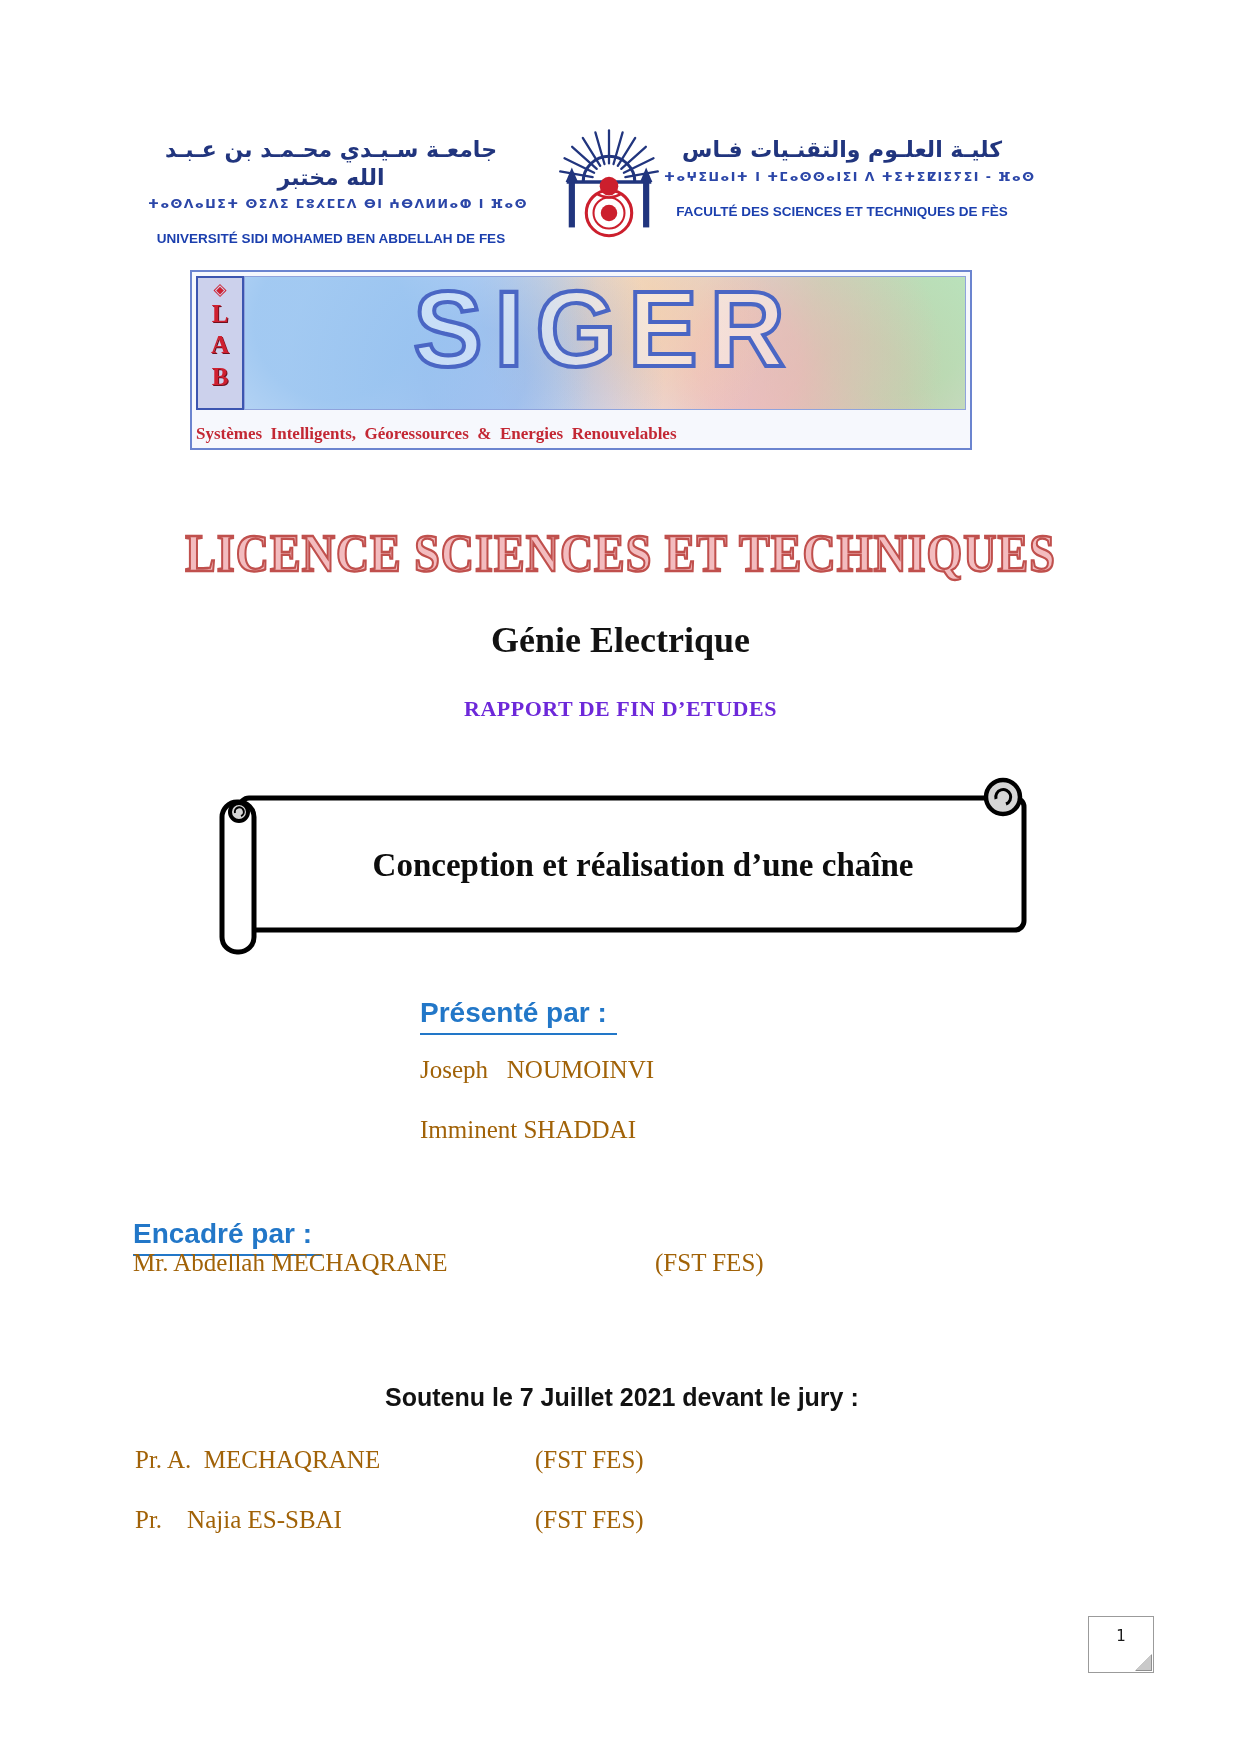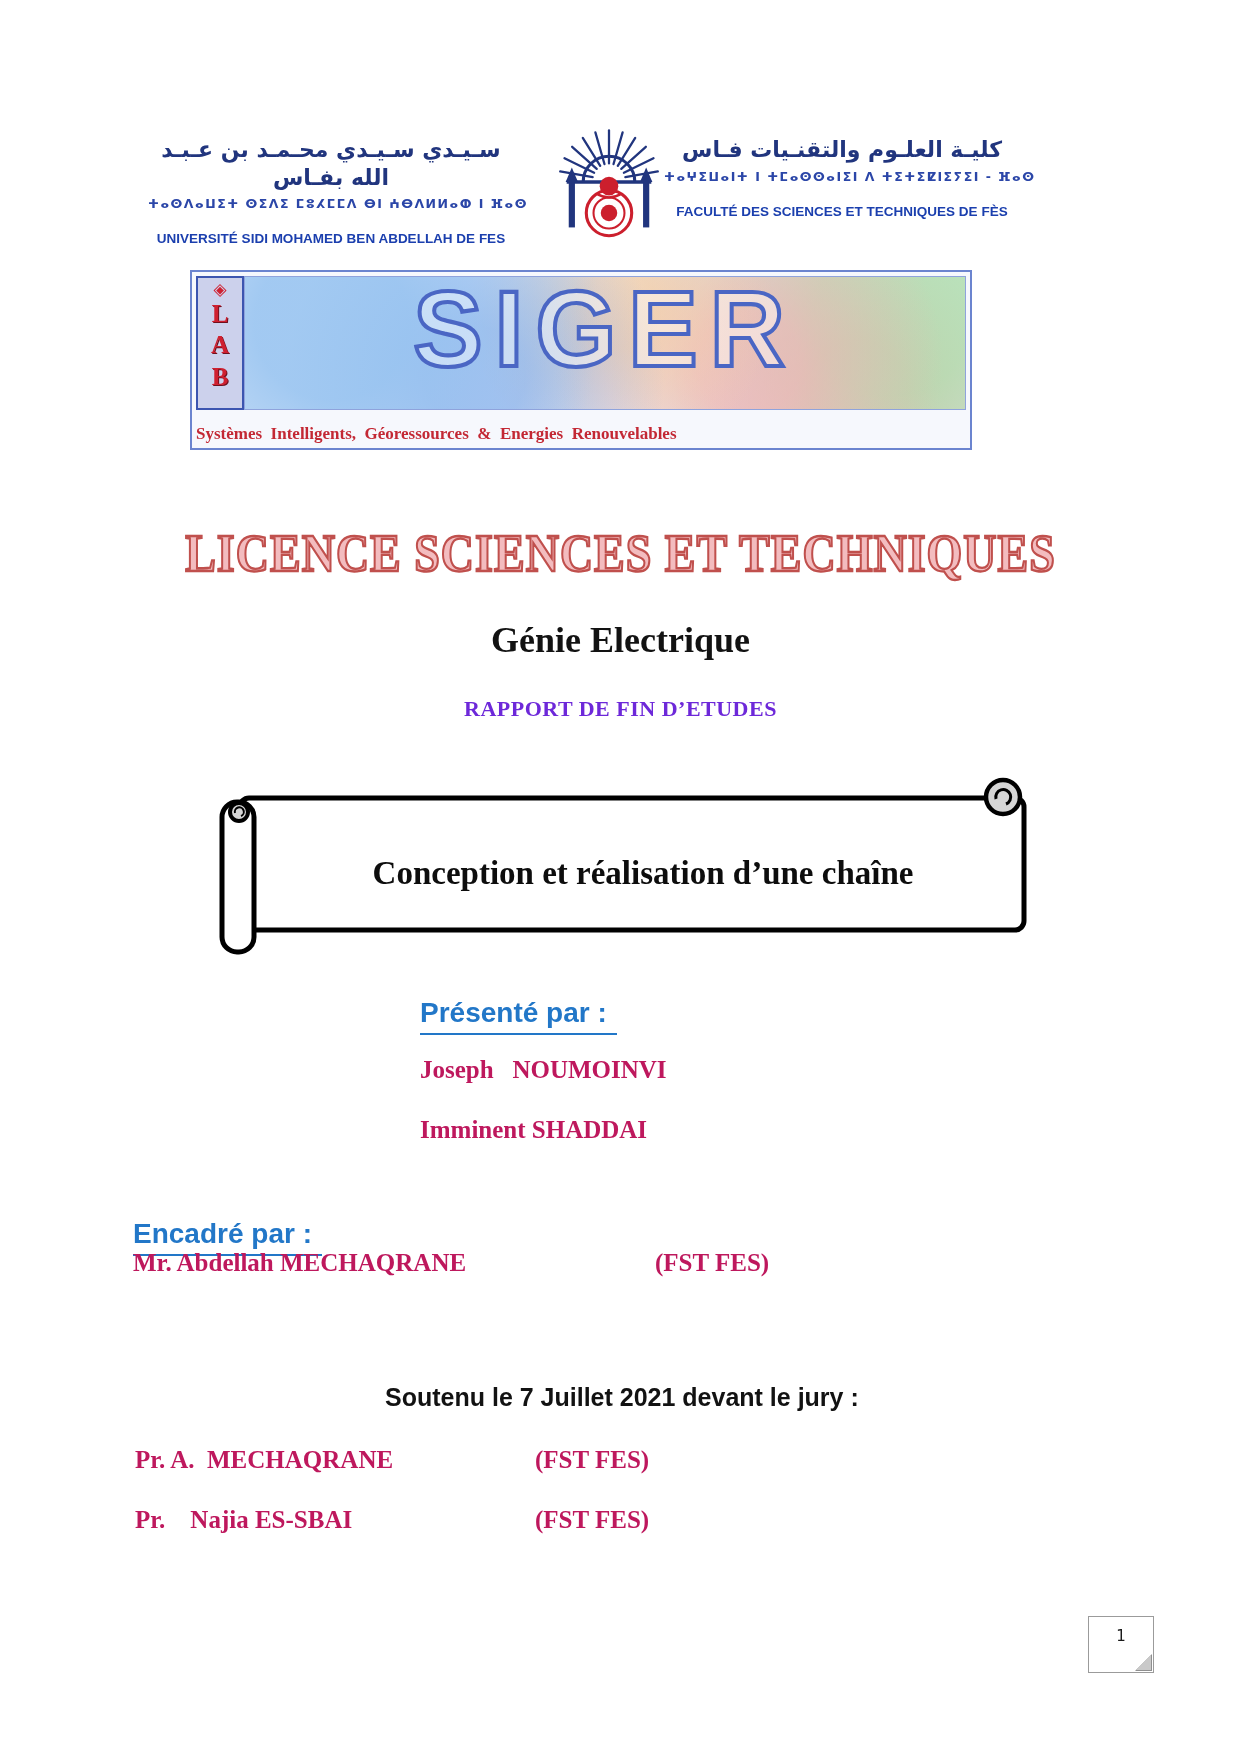--- a/index.html
+++ b/index.html
@@ -52,29 +52,29 @@
            font-weight:bold;font-size:46px;letter-spacing:1px;color:#f3bcbf;
            -webkit-text-stroke:2px #c0504d;transform:scaleY(1.15);}
   .specialty{position:absolute;left:0;top:619px;width:100%;text-align:center;
              font-weight:bold;font-size:36px;color:#121212;}
   .report{position:absolute;left:0;top:696px;width:100%;text-align:center;
           font-weight:bold;font-size:22px;letter-spacing:.5px;color:#6d28d9;}
 
   
   .scroll{position:absolute;left:212px;top:770px;width:830px;height:200px;}
   .scroll svg{position:absolute;left:0;top:0;}
-  .scroll-text{position:absolute;left:52px;top:32px;width:758px;height:142px;
+  .scroll-text{position:absolute;left:52px;top:24px;width:758px;height:142px;
                display:flex;flex-direction:column;align-items:center;justify-content:center;
                gap:14px;font-weight:bold;font-size:33px;color:#0d0d0d;line-height:1;}
 
   
   .blue-label{position:absolute;font-family:"Liberation Sans",sans-serif;font-weight:bold;
               font-size:28px;color:#2277c8;border-bottom:2.5px solid #2277c8;
               padding:0 10px 4px 0;}
-  .serif-line{position:absolute;font-weight:bold;font-size:25px;color:#be185d;white-space:pre;}
+  .serif-line{position:absolute;font-weight:normal;font-size:25px;color:#a16207;white-space:pre;}
   .presente-label{left:420px;top:997px;}
   .student-1{left:420px;top:1056px;}
   .student-2{left:420px;top:1116px;}
   .encadre-label{left:133px;top:1186px;margin-top:32px;}
   .supervisor-name{left:133px;top:1249px;}
   .supervisor-affil{left:655px;top:1249px;}
   .defense-heading{position:absolute;left:385px;top:1383px;
                    font-family:"Liberation Sans",sans-serif;font-weight:bold;
                    font-size:25px;color:#121212;}
   .jury1-name{left:135px;top:1446px;}
@@ -91,21 +91,21 @@
         border-left:15px solid transparent;border-bottom:15px solid #c9c9c9;}
   .fold-edge{position:absolute;right:1px;bottom:1px;width:0;height:0;
         border-left:17px solid transparent;border-bottom:17px solid #8f8f8f;}
 </style>
 </head>
 <body>
 
 <div class="page">
 
   <div class="hdr-block hdr-left">
-    <div class="hdr-ar">سـيـدي سـيـدي محـمـد بن عـبـد الله بفـاس</div>
+    <div class="hdr-ar">جامعـة سـيـدي محـمـد بن عـبـد الله مختبر</div>
     <div class="hdr-tif">ⵜⴰⵙⴷⴰⵡⵉⵜ ⵙⵉⴷⵉ ⵎⵓⵃⵎⵎⴷ ⴱⵏ ⵄⴱⴷⵍⵍⴰⵀ ⵏ ⴼⴰⵙ</div>
     <div class="hdr-fr">UNIVERSITÉ SIDI MOHAMED BEN ABDELLAH DE FES</div>
   </div>
 
   <div class="emblem">
     <svg width="114" height="128" viewBox="0 0 110 124">
       <g stroke="#21357e" stroke-width="2.2" stroke-linecap="round">
         <line x1="70.8" y1="57.2" x2="102.3" y2="51.7"></line>
         <line x1="69.4" y1="53.0" x2="98.1" y2="39.0"></line>
         <line x1="66.9" y1="49.3" x2="90.7" y2="27.9"></line>

